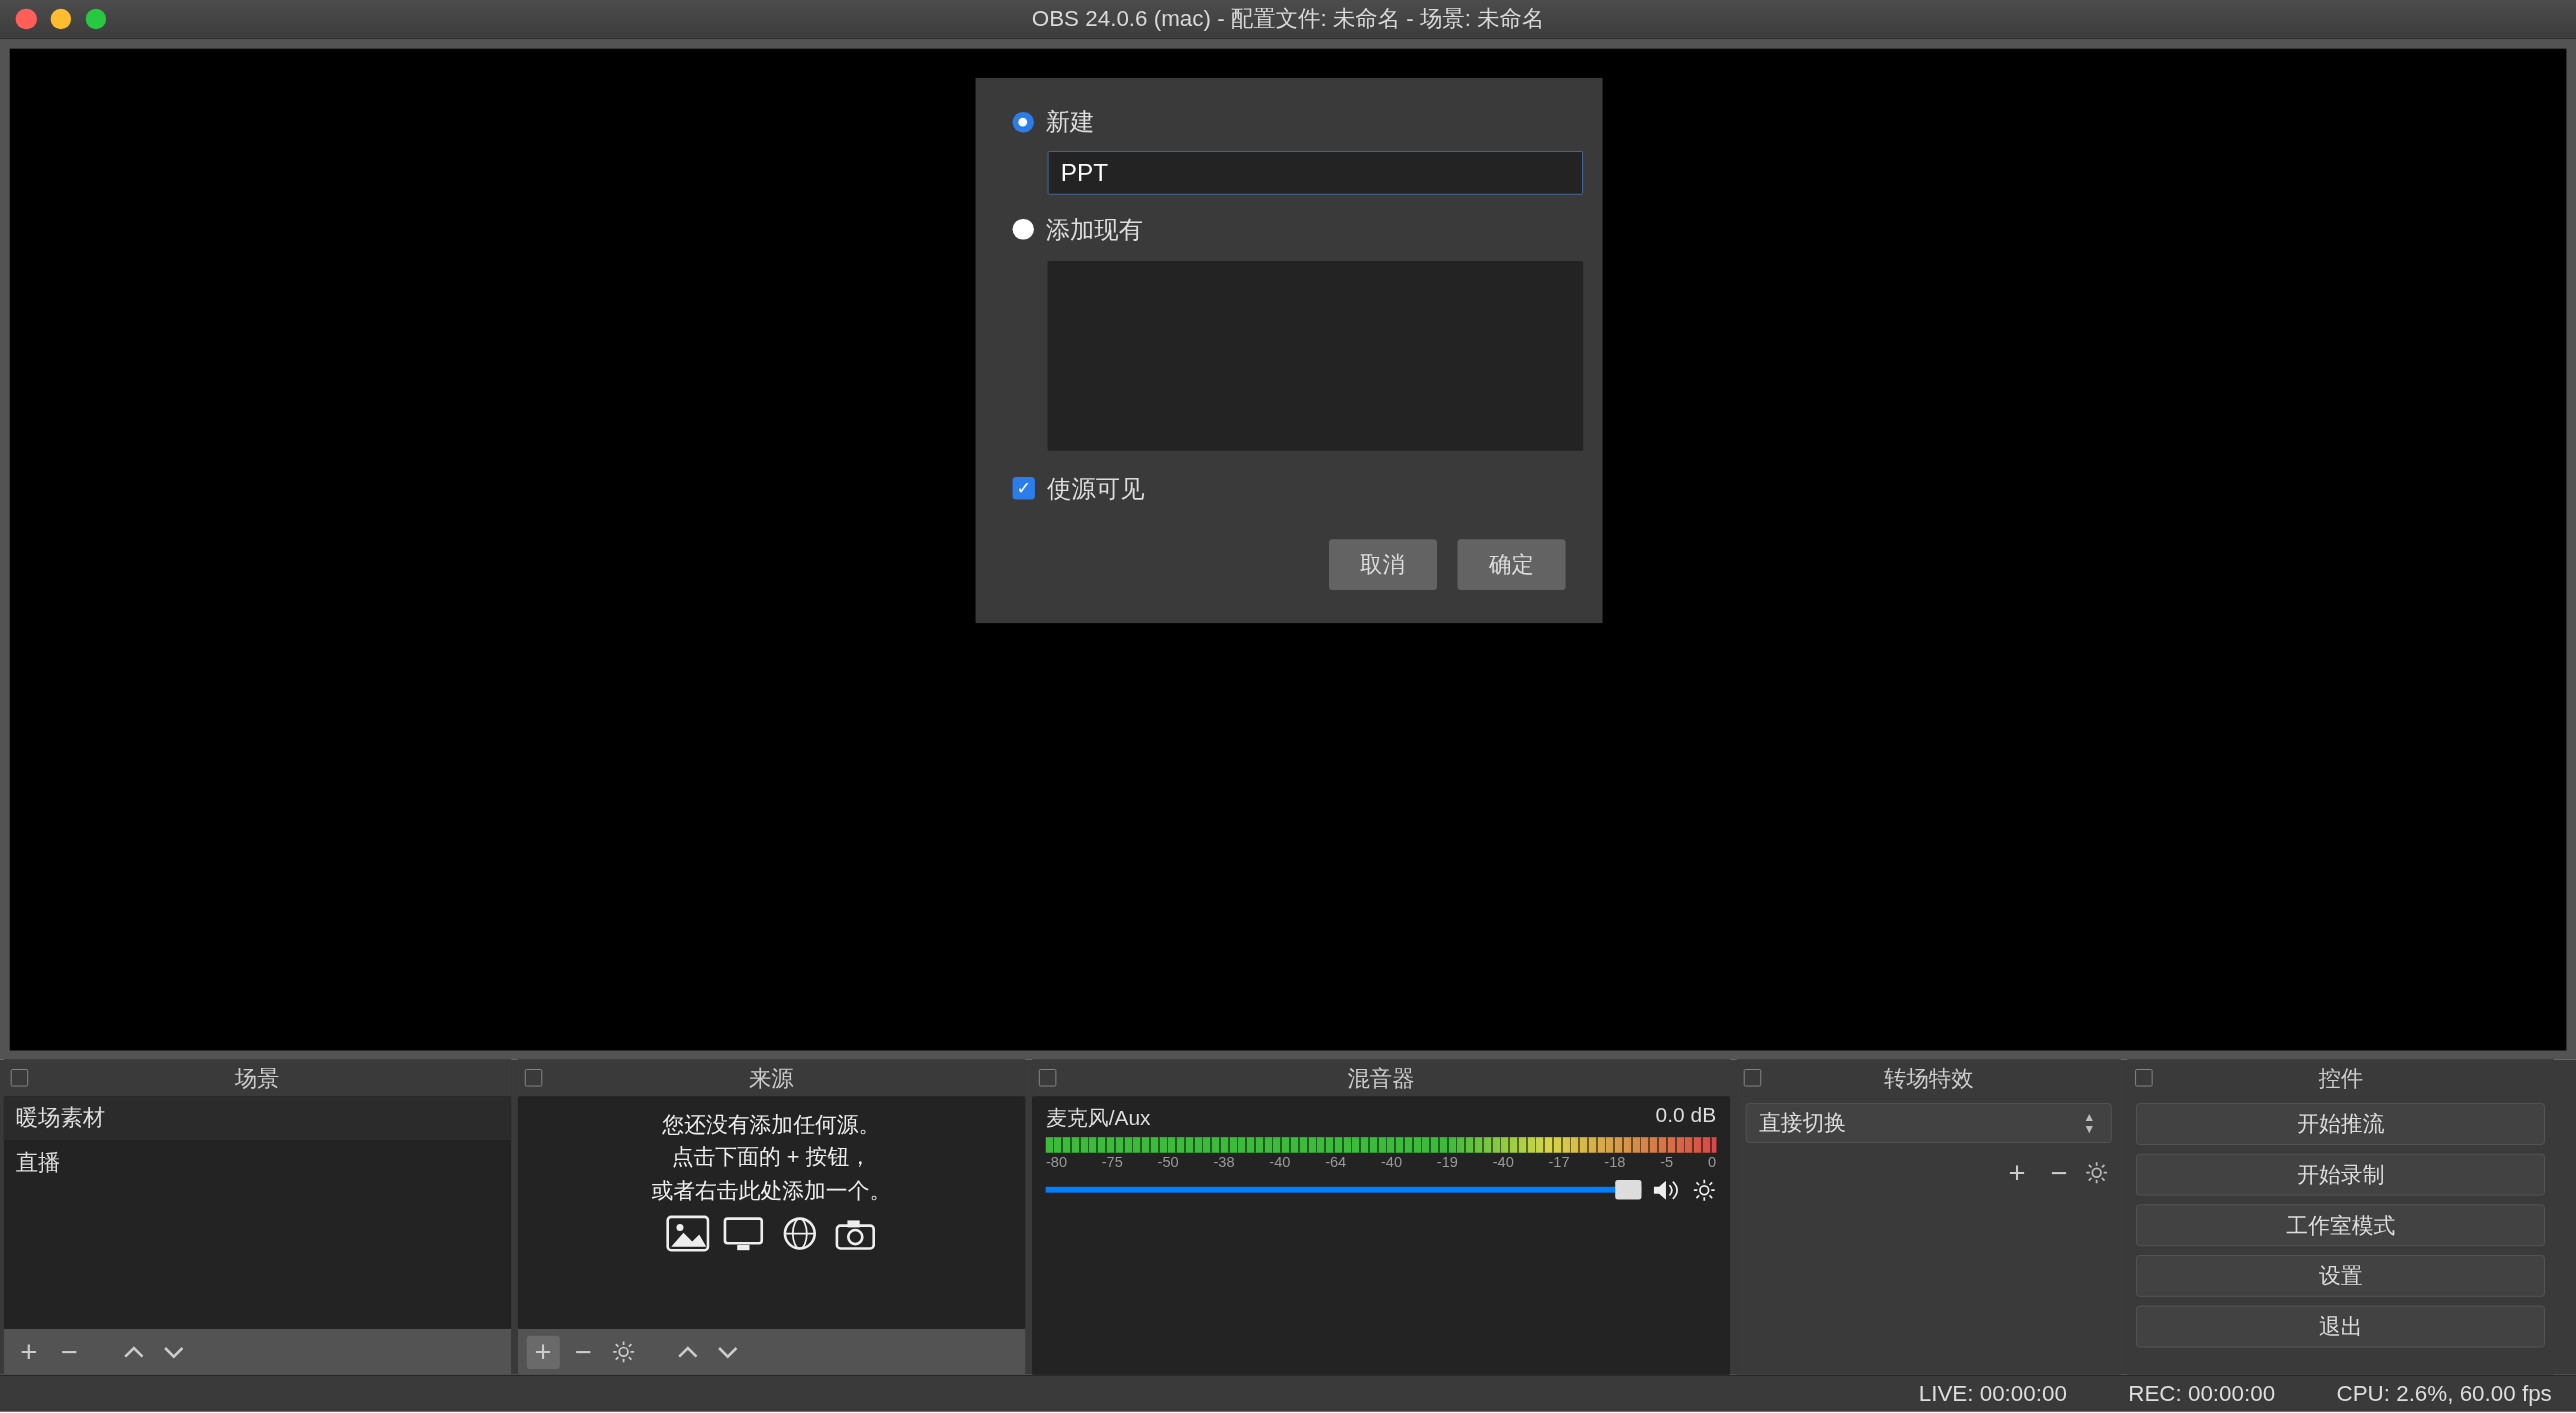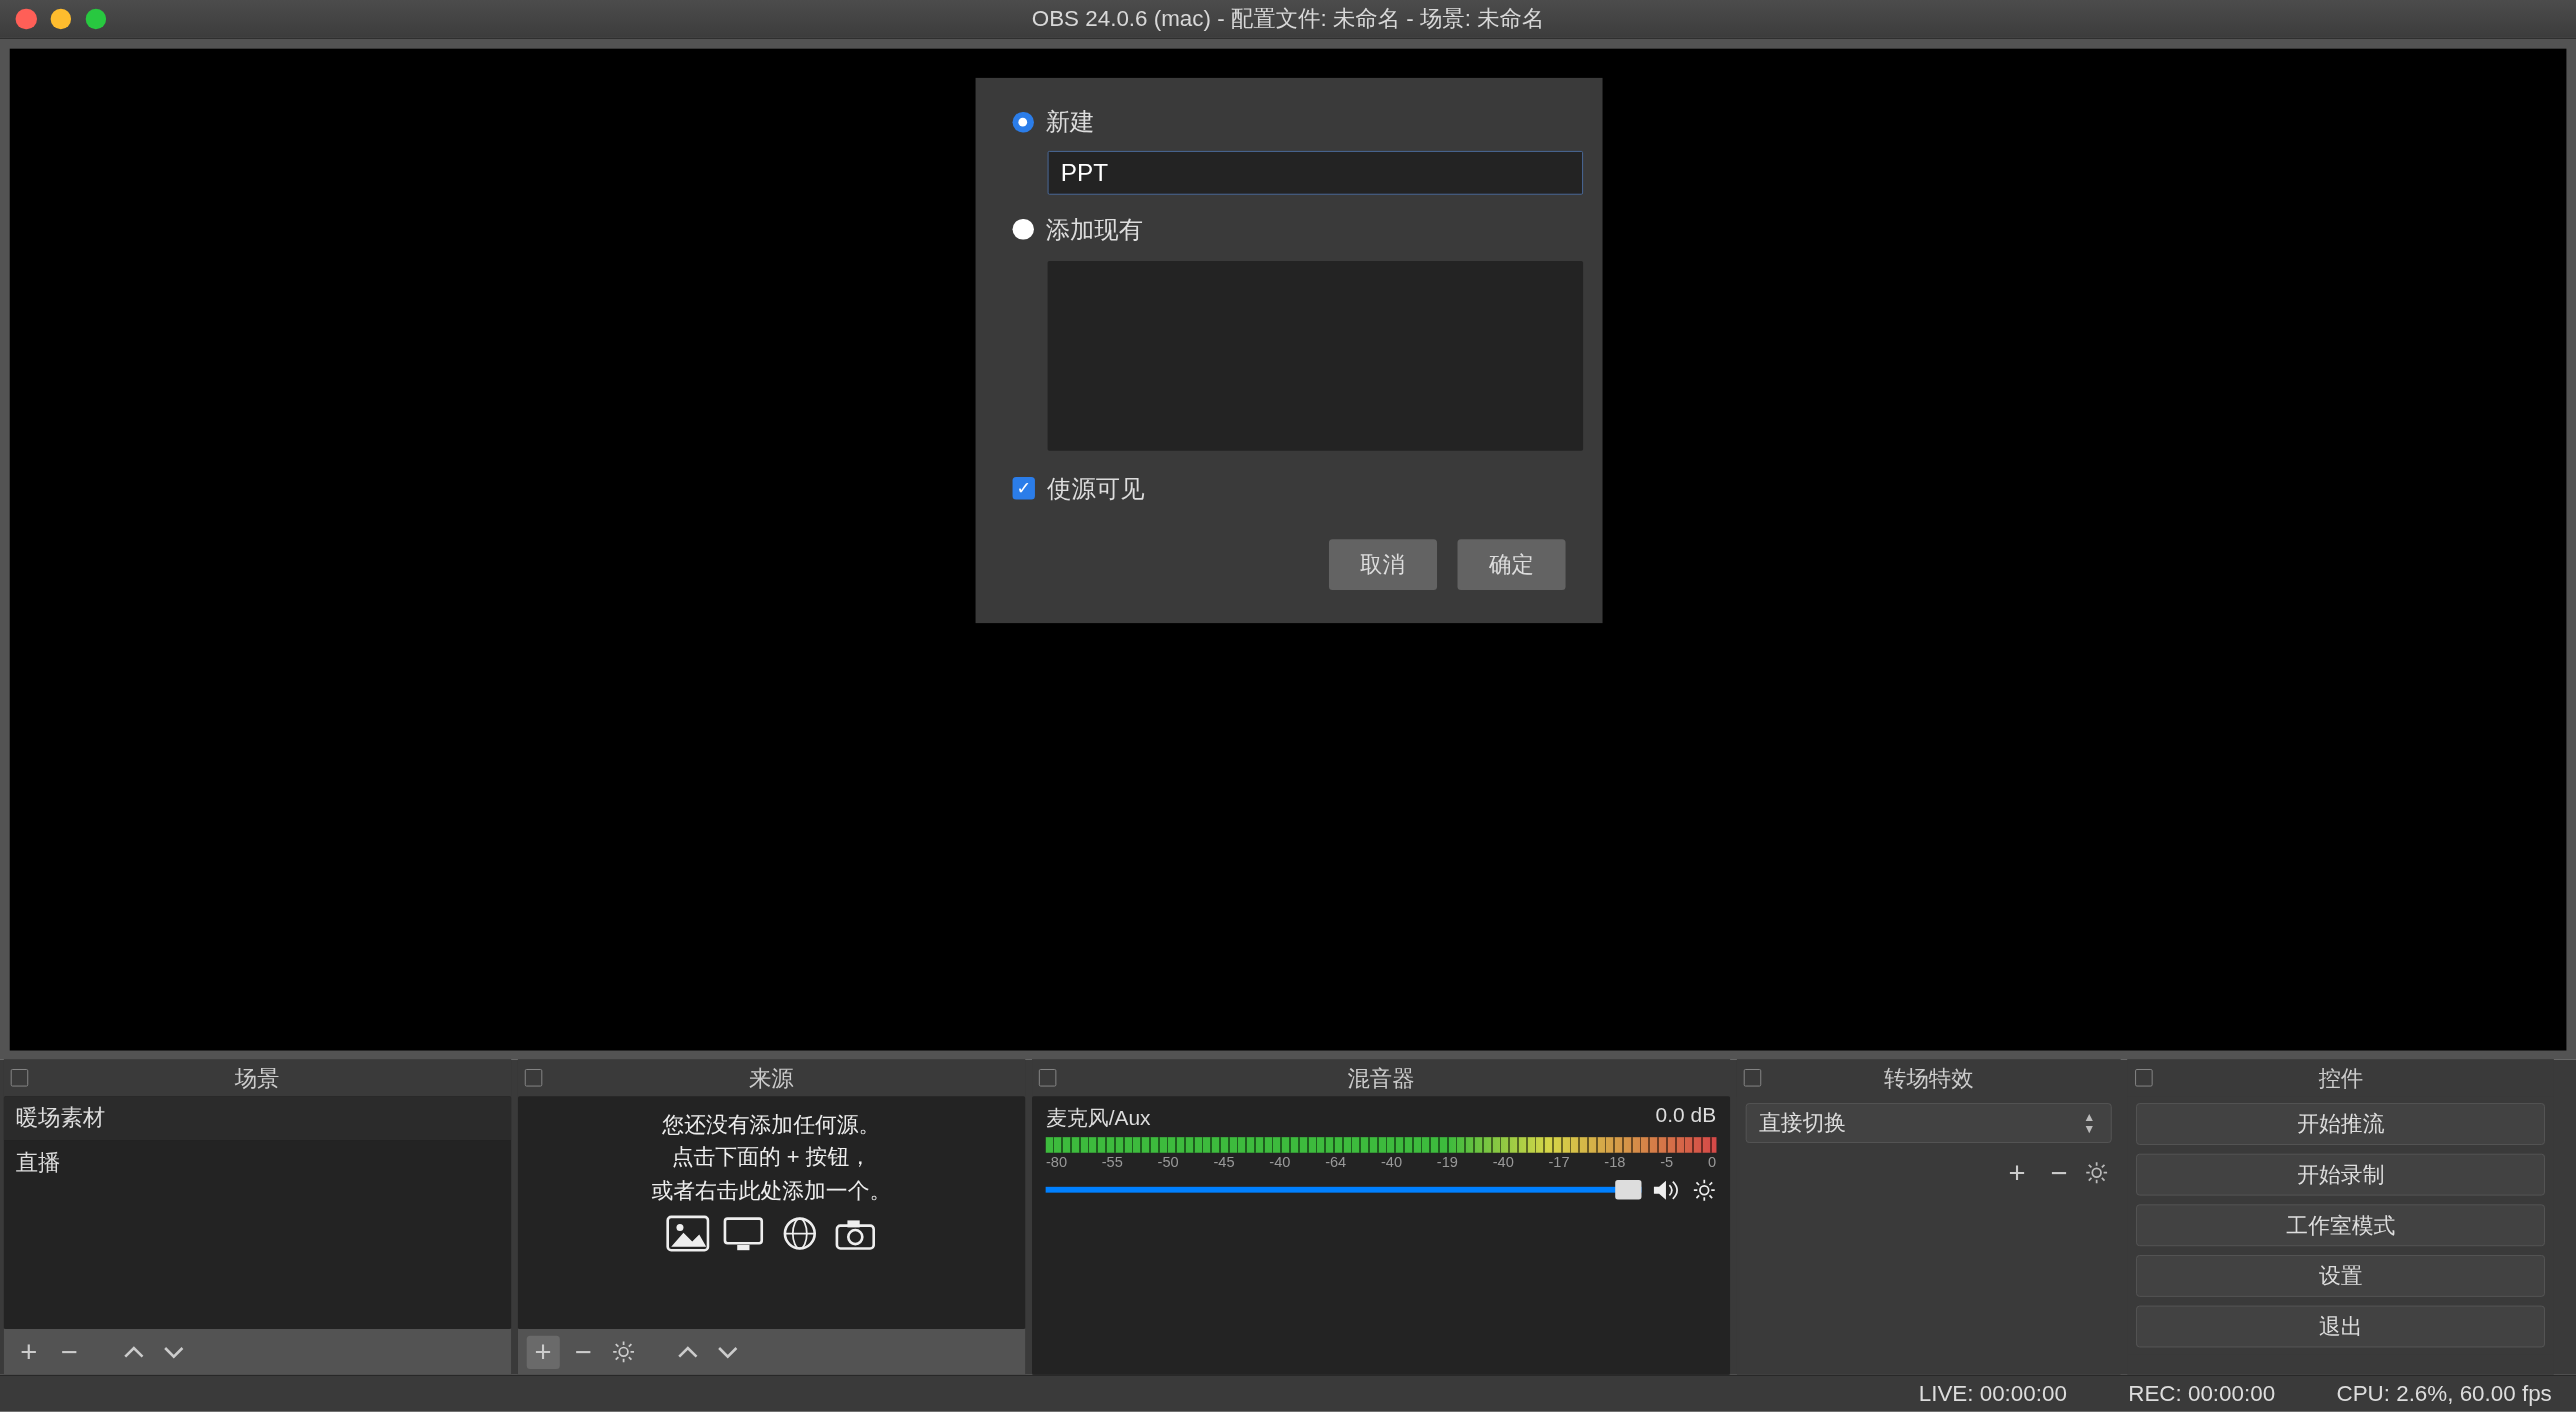--- a/index.html
+++ b/index.html
@@ -225,23 +225,23 @@
       </div>
       <div class="dock-body">
         <div class="mixer-row">
           <div class="mixer-head">
             <span>麦克风/Aux</span>
             <span>0.0 dB</span>
           </div>
           <div class="meter-rail"></div>
           <div class="meter-ticks">
             <span>-80</span>
-              <span>-55</span>
+              <span>-75</span>
               <span>-50</span>
-              <span>-45</span>
+              <span>-38</span>
               <span>-40</span>
               <span>-64</span>
               <span>-40</span>
               <span>-19</span>
               <span>-40</span>
               <span>-17</span>
               <span>-18</span>
               <span>-5</span>
               <span>0</span>
           </div>

